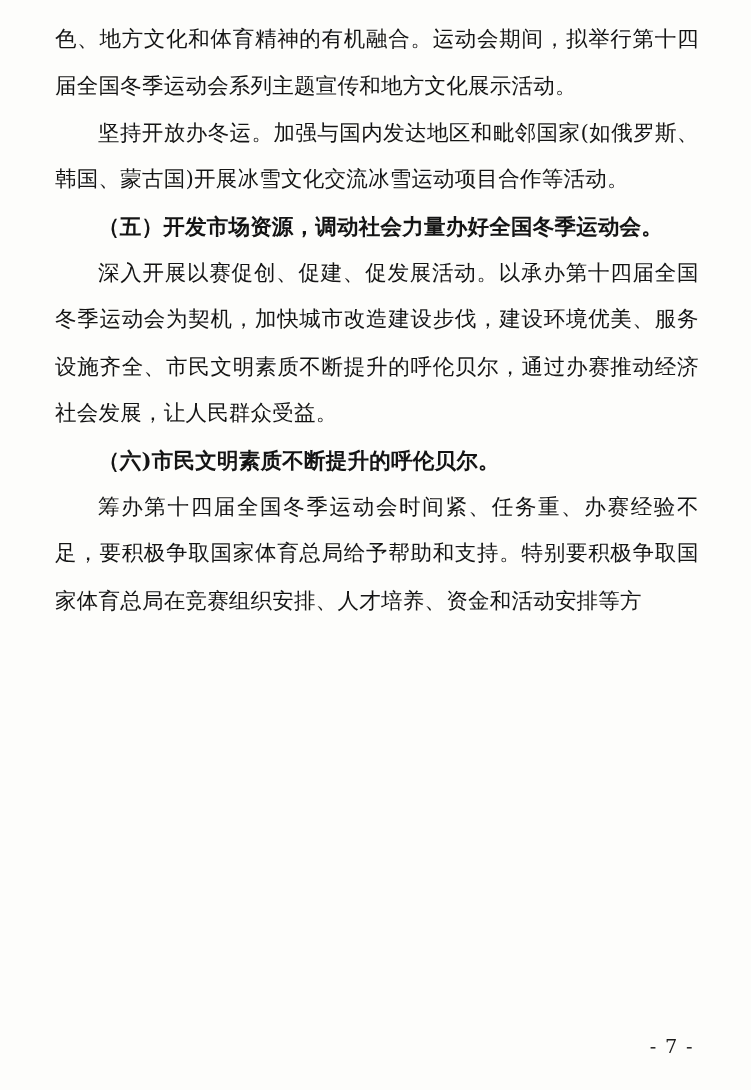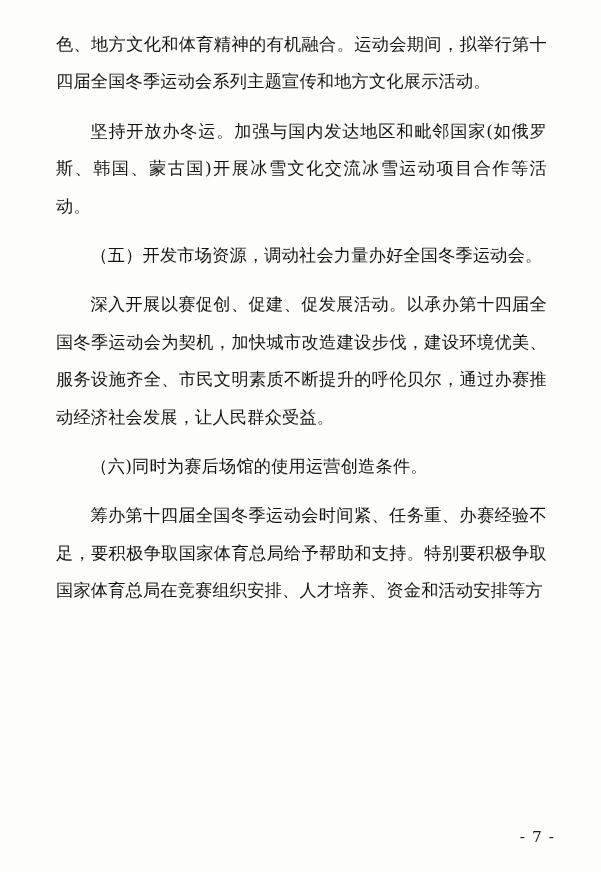--- a/index.html
+++ b/index.html
@@ -24,44 +24,44 @@
   }
   .body-text {
     font-size: 17.2px;
     line-height: 37.4px;
     letter-spacing: 0.2px;
     text-align: justify;
     text-justify: inter-ideograph;
     color: #141414;
   }
   p {
-    margin: 12px;
+    margin: 0;
     text-indent: 2em;
   }
   p.no-indent {
     text-indent: 0;
   }
   .bold {
-    font-weight: 400;
+    font-weight: 700;
   }
   .page-number {
     position: absolute;
     right: 46px;
     bottom: 26px;
     font-size: 15.5px;
     color: #1a1a1a;
     letter-spacing: 1px;
   }
 </style>
 </head>
 <body>
 
 <div class="page">
   <div class="body-text">
     <p class="no-indent">色、地方文化和体育精神的有机融合。运动会期间，拟举行第十四届全国冬季运动会系列主题宣传和地方文化展示活动。</p>
     <p>坚持开放办冬运。加强与国内发达地区和毗邻国家(如俄罗斯、韩国、蒙古国)开展冰雪文化交流冰雪运动项目合作等活动。</p>
     <p class="bold">（五）开发市场资源，调动社会力量办好全国冬季运动会。</p>
     <p>深入开展以赛促创、促建、促发展活动。以承办第十四届全国冬季运动会为契机，加快城市改造建设步伐，建设环境优美、服务设施齐全、市民文明素质不断提升的呼伦贝尔，通过办赛推动经济社会发展，让人民群众受益。</p>
-    <p class="bold">（六)同时为赛后场馆的使用运营创造条件。</p>
+    <p class="bold">（六)市民文明素质不断提升的呼伦贝尔。</p>
     <p>筹办第十四届全国冬季运动会时间紧、任务重、办赛经验不足，要积极争取国家体育总局给予帮助和支持。特别要积极争取国家体育总局在竞赛组织安排、人才培养、资金和活动安排等方</p>
   </div>
   <div class="page-number">- 7 -</div>
 </div>
 
 </body></html>

